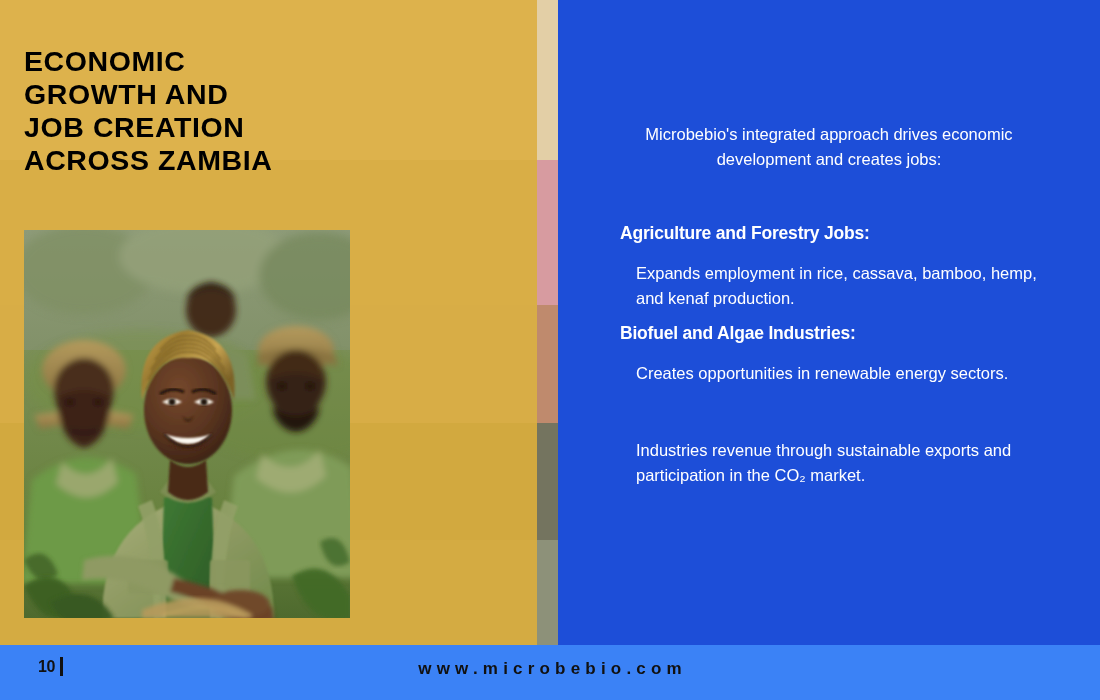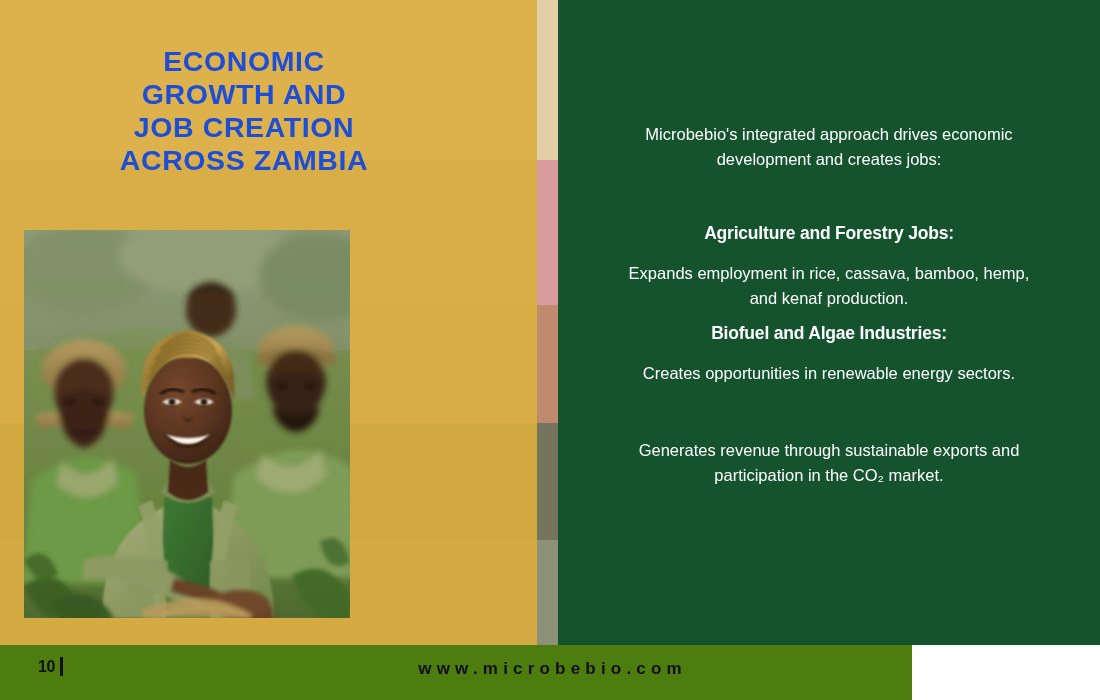--- a/index.html
+++ b/index.html
@@ -42,27 +42,26 @@
   .yb3 { top: 305px; height: 118px; background: #d8ad46; }
   .yb4 { top: 423px; height: 117px; background: #d2a93f; }
   .yb5 { top: 540px; height: 105px; background: #d4ab42; }
 
   
   .title {
     position: absolute;
     left: 24px;
     top: 45px;
     width: 440px;
-    color: #1d4ed8;
+    color: #000000;
     font-size: 28.5px;
     font-weight: 700;
     line-height: 33px;
     letter-spacing: 0.6px;
     white-space: pre-line;
-    text-align: center;
   }
 
   
   .photo {
     position: absolute;
     left: 24px;
     top: 230px;
     width: 326px;
     height: 388px;
     overflow: hidden;
@@ -90,36 +89,36 @@
   .sb4 { top: 423px; height: 117px; background: #74745f; }
   .sb5 { top: 540px; height: 105px; background: #8d9179; }
 
   
   .right-panel {
     position: absolute;
     left: 558px;
     top: 0;
     width: 542px;
     height: 645px;
-    background: #14532d;
+    background: #1d4ed8;
     overflow: hidden;
   }
   .rp-text {
     position: absolute;
     left: 50px;
     width: 442px;
     color: #ffffff;
     text-align: center;
   }
   .intro {
     top: 122px;
     font-size: 16.5px;
     line-height: 25px;
   }
-  .block { position: absolute; left: 50px; width: 442px; text-align: center; }
+  .block { position: absolute; left: 62px; width: 442px; text-align: left; }
   .block-heading {
     color: #ffffff;
     font-size: 17.5px;
     font-weight: 700;
     letter-spacing: -0.2px;
     line-height: 23px;
     margin: 0 0 2px 0;
   }
   .block-body {
     color: #ffffff;
@@ -129,23 +128,23 @@
   }
   .blk1 { top: 222px; }
   .blk2 { top: 322px; }
   .blk3 { top: 422px; }
 
   
   .footer {
     position: absolute;
     left: 0;
     top: 645px;
-    width: 912px;
+    width: 1100px;
     height: 55px;
-    background: #4d7c0f;
+    background: #3b82f6;
   }
   .footer-left {
     position: absolute;
     left: 38px;
     top: 12px;
     display: flex;
     align-items: center;
   }
   .page-num {
     font-size: 16px;
@@ -364,21 +363,21 @@
       <p class="block-heading">Agriculture and Forestry Jobs:</p>
       <p class="block-body">Expands employment in rice, cassava, bamboo, hemp, and kenaf production.</p>
     </div>
 
     <div class="block blk2">
       <p class="block-heading">Biofuel and Algae Industries:</p>
       <p class="block-body">Creates opportunities in renewable energy sectors.</p>
     </div>
 
     <div class="block blk3">
-      <p class="block-body">Generates revenue through sustainable exports and participation in the CO₂ market.</p>
+      <p class="block-body">Industries revenue through sustainable exports and participation in the CO₂ market.</p>
     </div>
   </div>
 
   <div class="footer">
     <div class="footer-left">
       <span class="page-num">10</span>
       <span class="page-sep"></span>
     </div>
     <div class="site">www.microbebio.com</div>
   </div>

